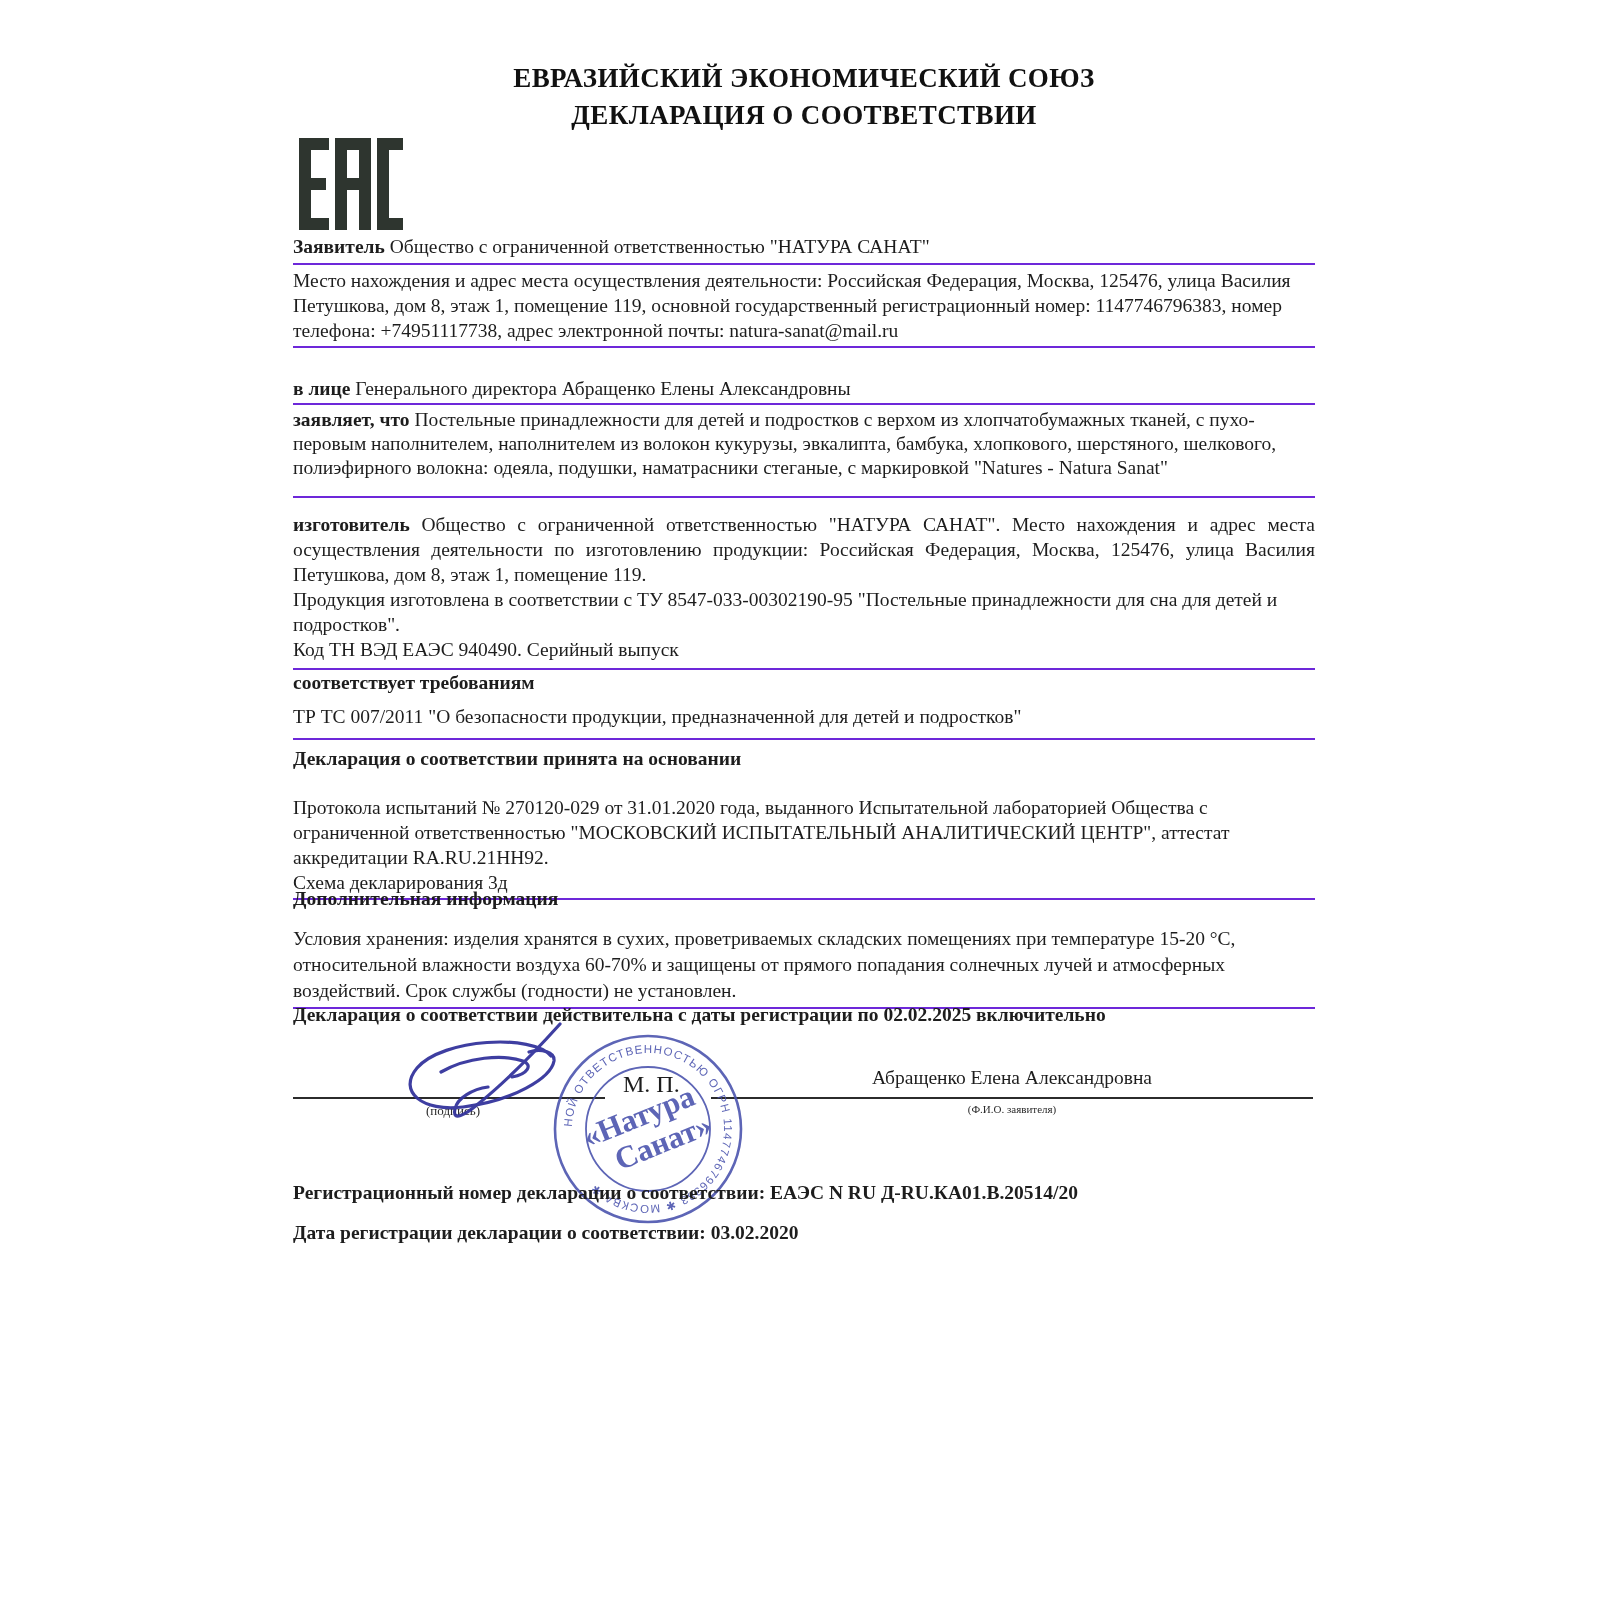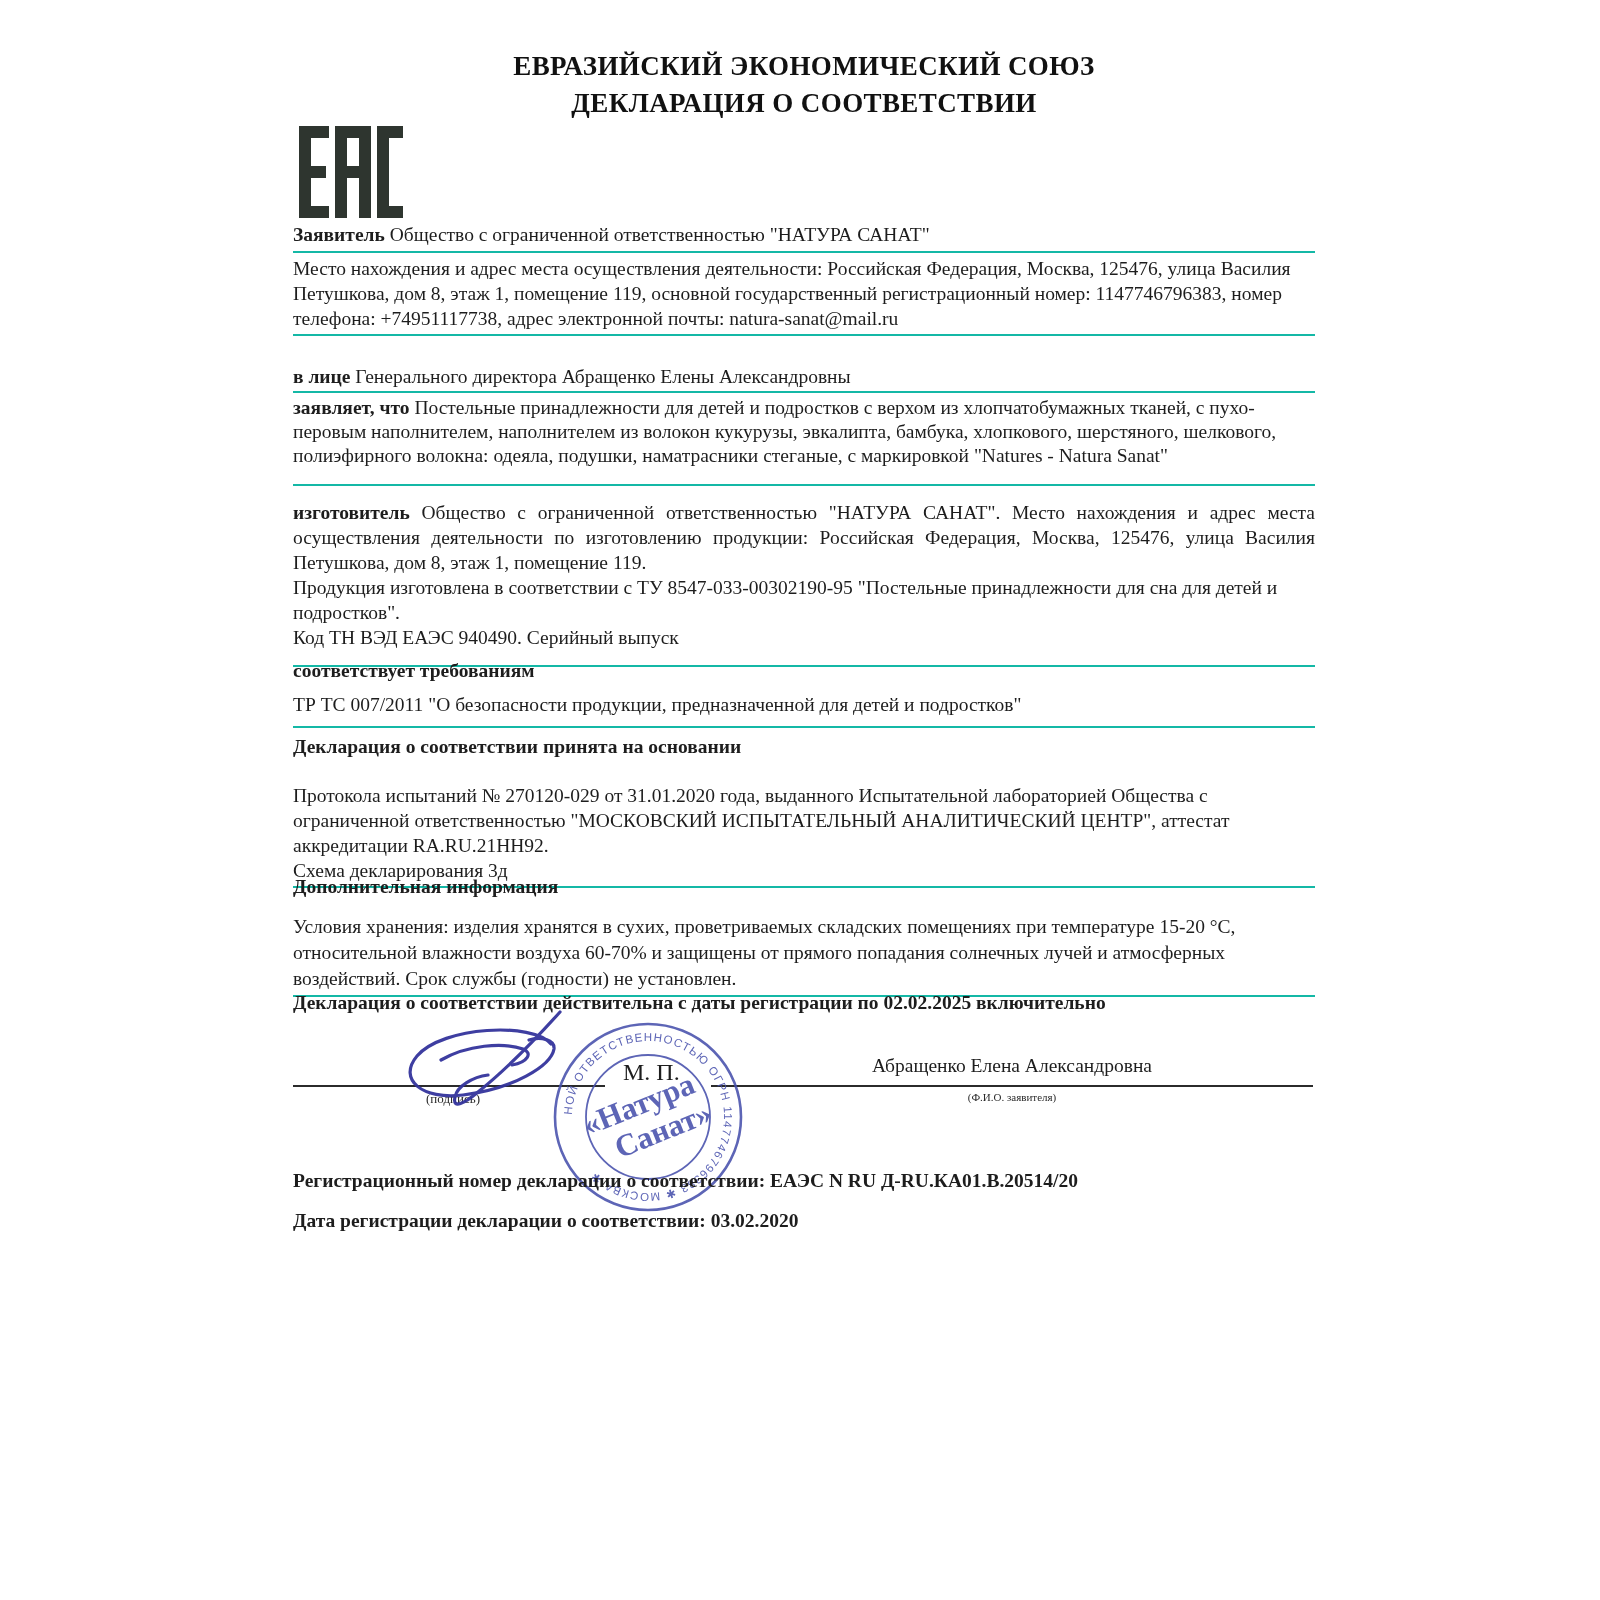--- a/index.html
+++ b/index.html
@@ -1,35 +1,35 @@
 <!DOCTYPE html>
 <html><head>
 <meta charset="utf-8">
 <style>
   html,body{margin:0;padding:0;background:#ffffff;}
   .canvas{position:relative;width:1600px;height:1600px;background:#ffffff;overflow:hidden;
           font-family:"Liberation Serif","DejaVu Serif",serif;color:#1d1d1d;}
-  .doc{position:absolute;left:293px;top:0;width:1022px;height:1140px;}
+  .doc{position:absolute;left:293px;top:12px;width:1022px;height:1140px;}
   .abs{position:absolute;left:0;width:1022px;}
 
   .hdr{top:48px;text-align:center;font-weight:bold;font-size:27px;line-height:37px;letter-spacing:.4px;color:#111;}
   .eac{position:absolute;top:126px;left:6px;width:104px;height:92px;}
 
-  .rule{border-bottom:2px solid #14b8a6;}
+  .rule{border-bottom:2px solid #6d28d9;}
   .bodytext{font-size:19.5px;}
   .lh25{line-height:25px;} .lh24{line-height:24px;} .lh26{line-height:26px;}
   .lbl{font-weight:bold;}
   .just{text-align:justify;}
   .boldline{font-weight:bold;font-size:19.5px;}
 
   .r-applicant{top:222px;line-height:26px;padding-bottom:3px;}
   .r-address{top:256px;padding-bottom:3px;}
   .r-person{top:364px;line-height:25px;padding-bottom:2px;}
   .r-declares{top:396px;padding-bottom:16px;}
-  .r-manufacturer{top:500px;padding-bottom:15px;}
+  .r-manufacturer{top:500px;padding-bottom:6px;}
   .r-complies{top:658px;padding-bottom:9px;}
   .r-complies .val{margin-top:9px;}
   .r-basis{top:734px;padding-bottom:3px;}
   .r-basis .val{margin-top:24px;}
   .r-additional{top:874px;padding-bottom:3px;}
   .r-additional .val{margin-top:14px;}
   .r-validity{top:990px;line-height:25px;}
 
   .sigline{position:absolute;top:1085px;border-top:2px solid #2b2b2b;height:0;}
   .sigline.left{left:0;width:312px;}

